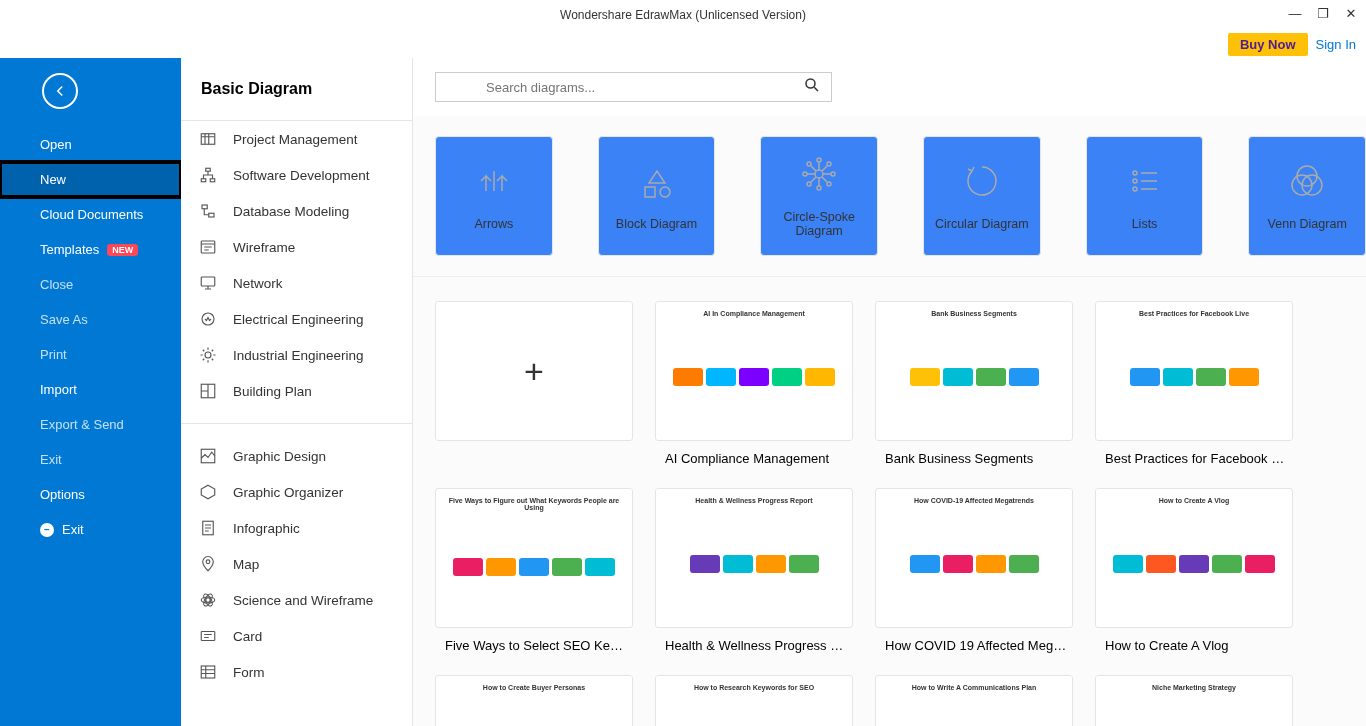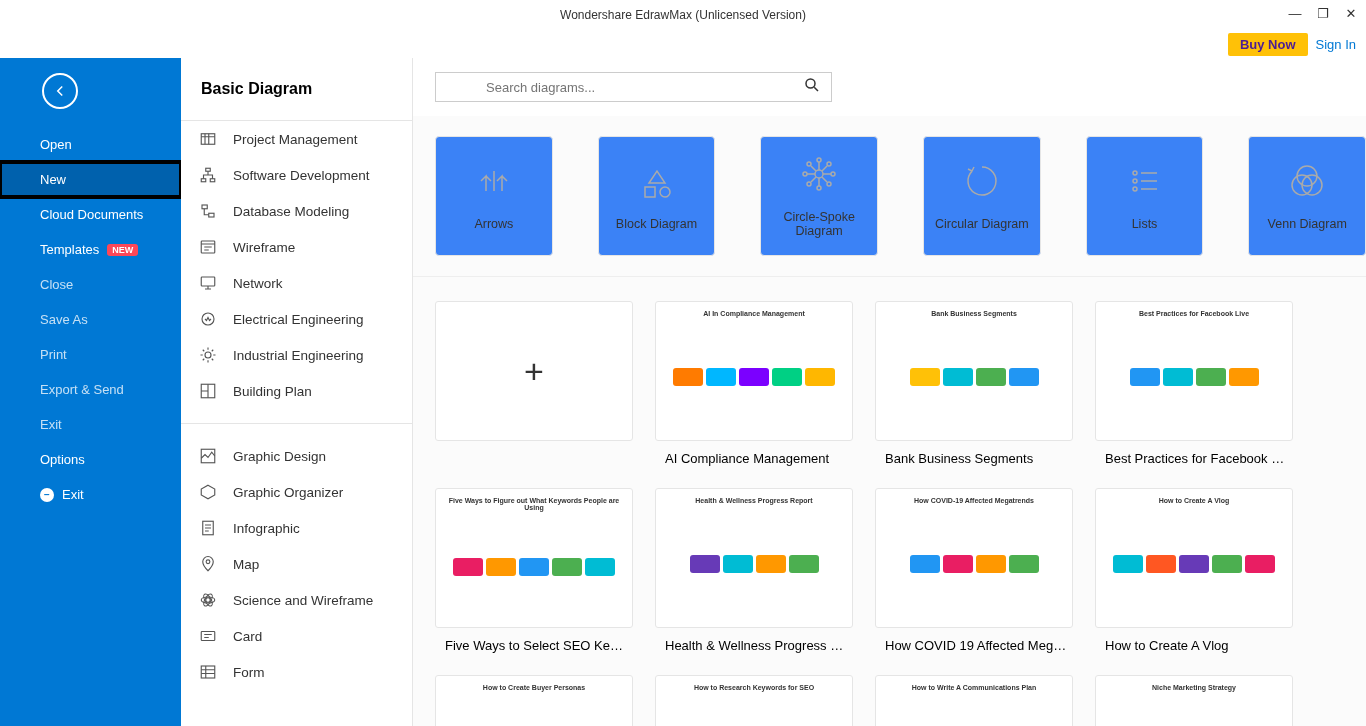--- a/index.html
+++ b/index.html
@@ -82,20 +82,23 @@
         </div>
         <div class="nav-item dim">
           <span>Close</span>
         </div>
         <div class="nav-item dim">
           <span>Save As</span>
         </div>
         <div class="nav-item dim">
           <span>Print</span>
         </div>
+        <div class="nav-item">
+          <span>Import</span>
+        </div>
         <div class="nav-item dim">
           <span>Export &amp; Send</span>
         </div>
         <div class="nav-item dim">
           <span>Exit</span>
         </div>
         <div class="nav-item">
           <span>Options</span>
         </div>
         <div class="nav-item">

